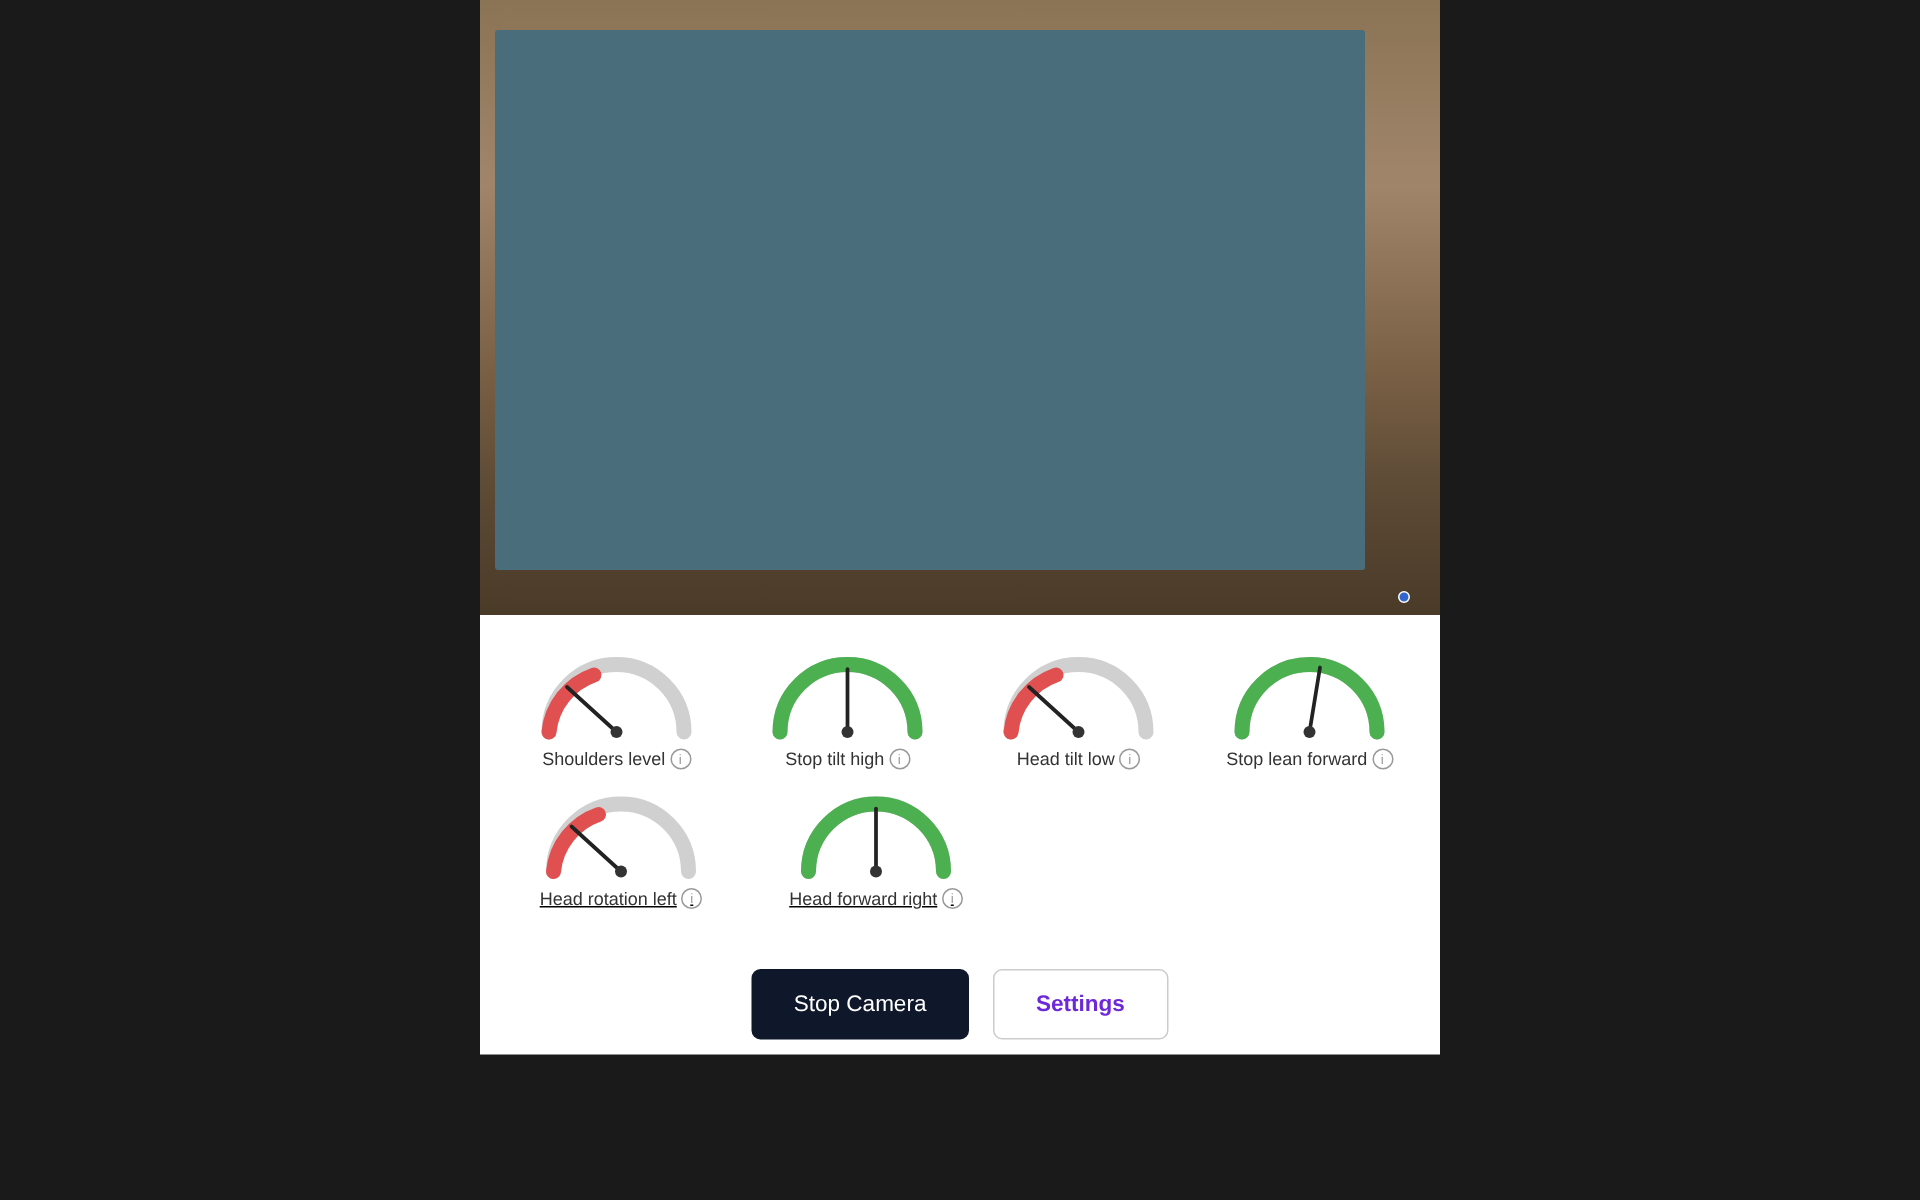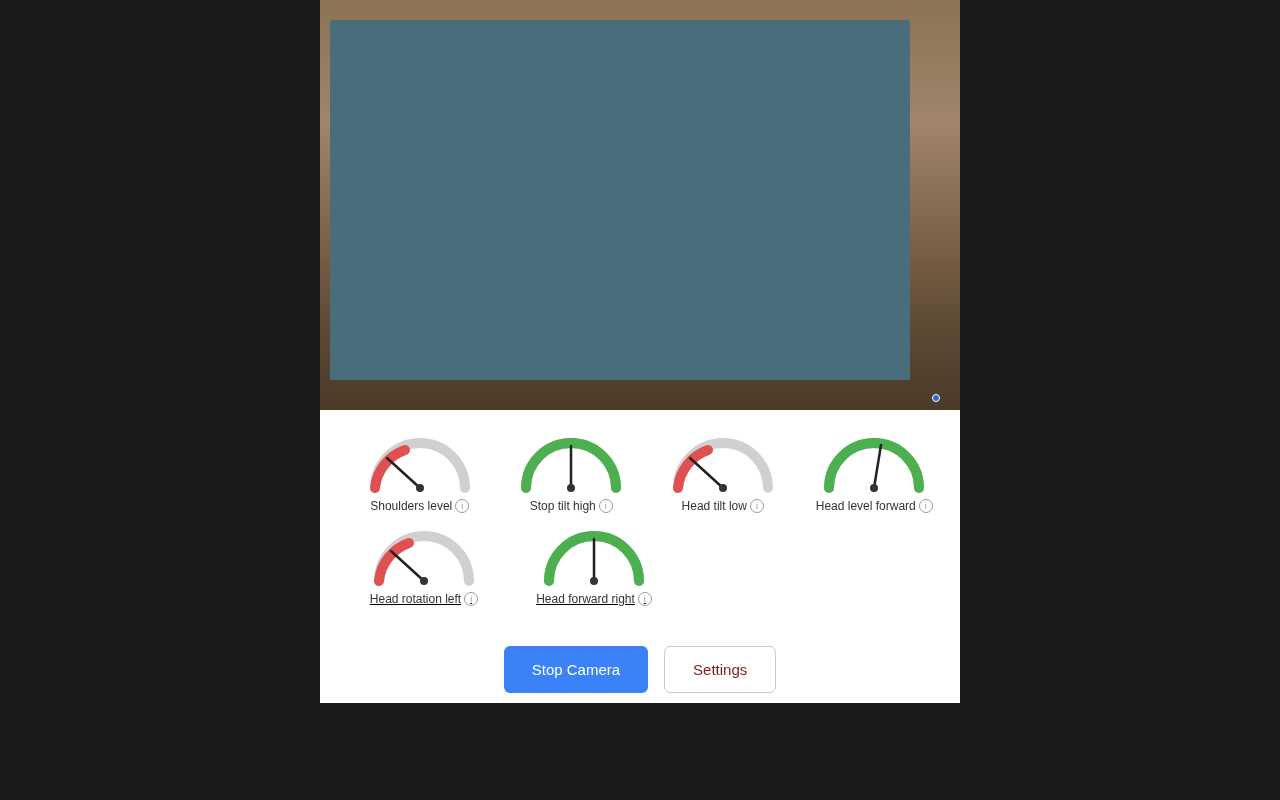--- a/index.html
+++ b/index.html
@@ -49,21 +49,21 @@
       right: 20px;
       width: 8px;
       height: 8px;
       border-radius: 50%;
       background: #3366cc;
       border: 1px solid white;
     }
     .gauges-section {
       background: white;
       width: 640px;
-      padding: 20px 10px 10px 24px;
+      padding: 20px 10px 10px 14px;
     }
     .gauges-row {
       display: flex;
       flex-direction: row;
       justify-content: space-around;
       align-items: center;
       margin-bottom: 10px;
     }
     .gauge-item {
       display: flex;
@@ -100,38 +100,38 @@
     .buttons-row {
       display: flex;
       flex-direction: row;
       justify-content: center;
       gap: 16px;
       padding: 20px 0 10px 0;
       background: white;
       width: 640px;
     }
     .btn-stop {
-      background: #3b82f6;
+      background: #0f172a;
       color: white;
       border: none;
       padding: 14px 28px;
       border-radius: 6px;
       font-size: 15px;
       cursor: pointer;
       font-weight: 500;
     }
     .btn-settings {
       background: white;
-      color: #7f1d1d;
+      color: #6d28d9;
       border: 1px solid #ccc;
       padding: 14px 28px;
       border-radius: 6px;
       font-size: 15px;
       cursor: pointer;
-      font-weight: 400;
+      font-weight: 700;
     }
 
     
     .gauge-svg {
       width: 110px;
       height: 65px;
     }
   </style>
 </head>
 <body>
@@ -207,21 +207,21 @@
 
             <path d="M 10 58 A 45 45 0 0 1 100 58" fill="none" stroke="#d0d0d0" stroke-width="10" stroke-linecap="round"></path>
 
             <path d="M 10 58 A 45 45 0 0 1 100 58" fill="none" stroke="#4caf50" stroke-width="10" stroke-linecap="round"></path>
 
             <line x1="55" y1="58" x2="62" y2="15" stroke="#222" stroke-width="2.5" stroke-linecap="round"></line>
             <circle cx="55" cy="58" r="4" fill="#333"></circle>
           </svg>
         </div>
         <div class="gauge-label">
-          <span>Head level forward</span>
+          <span>Stop lean forward</span>
           <span class="info-icon">i</span>
         </div>
       </div>
 
     </div>
 
     <div class="gauges-row" style="justify-content: flex-start; padding-left: 10px; gap: 30px; text-decoration: underline;">
 
       <div class="gauge-item">
         <div class="gauge-canvas">

